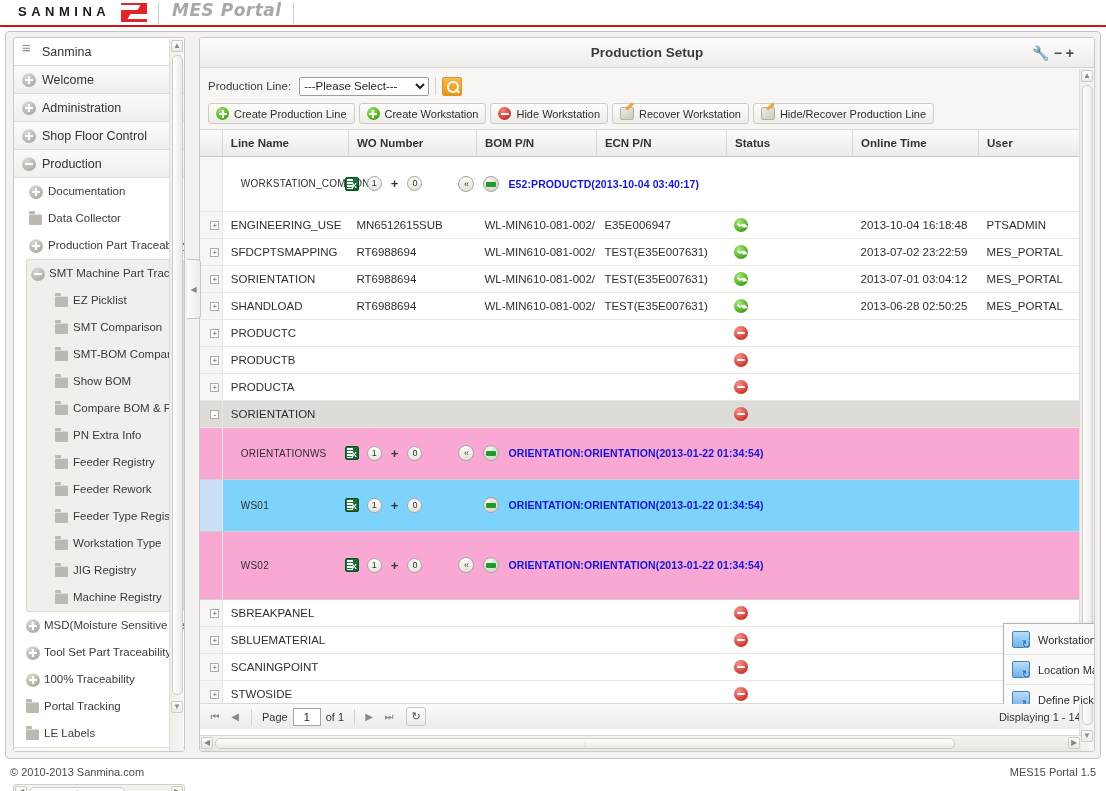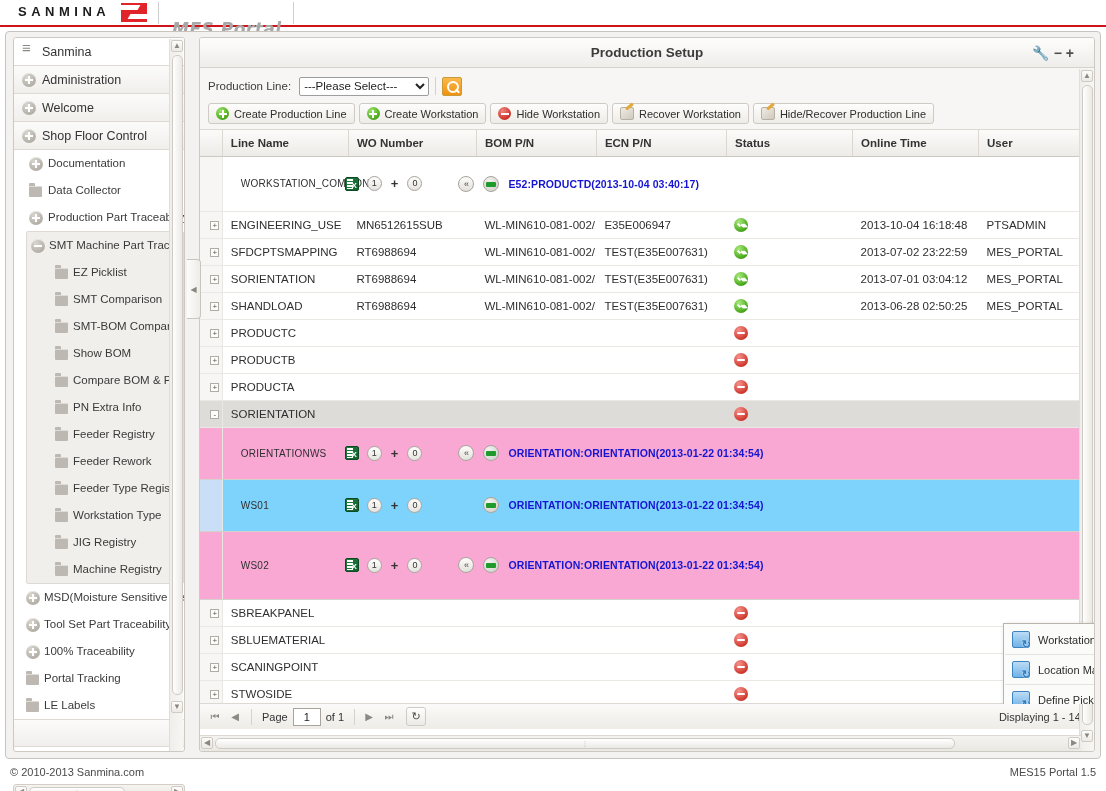--- a/index.html
+++ b/index.html
@@ -33,21 +33,21 @@
     width: 22px; height: 5px; background: #fff;
     transform: skewX(-30deg);
   }
   .brand-mark::after {
     content: ""; position: absolute; left: 8px; top: 11px;
     width: 22px; height: 5px; background: #fff;
     transform: skewX(-30deg);
   }
   .brand-div { position: absolute; top: 2px; width: 1px; height: 22px; background: #cfcfcf; }
   .brand-portal {
-    position: absolute; left: 172px; top: 19px;
+    position: absolute; left: 172px; top: 0;
     font-size: 17px; font-style: italic; font-weight: bold;
     color: #a8a8a8; letter-spacing: 0.5px;
     font-family: "DejaVu Sans", sans-serif;
   }
 
   
   #app {
     position: absolute; left: 5px; top: 31px; width: 1096px; height: 728px;
     background: #f3f2f0;
     border: 1px solid #c8c4bd;
@@ -421,29 +421,33 @@
 <div id="app">
 
   <div id="sidebar">
 
     <div class="acc-head plain">
       <span class="ic ic-list"></span>
       <span>Sanmina</span>
     </div>
     <div class="acc-head">
       <span class="ic ic-plus"></span>
-      <span>Administration</span>
+      <span>Welcome</span>
     </div>
     <div class="acc-head">
       <span class="ic ic-plus"></span>
-      <span>Welcome</span>
+      <span>Administration</span>
     </div>
     <div class="acc-head">
       <span class="ic ic-plus"></span>
       <span>Shop Floor Control</span>
+    </div>
+    <div class="acc-head">
+      <span class="ic ic-minus"></span>
+      <span>Production</span>
     </div>
 
     <div class="acc-body">
       <div class="sub-item">
         <span class="ic ic-plus"></span>
         <span>Documentation</span>
       </div>
       <div class="sub-item">
         <span class="ic ic-folder"></span>
         <span>Data Collector</span>

